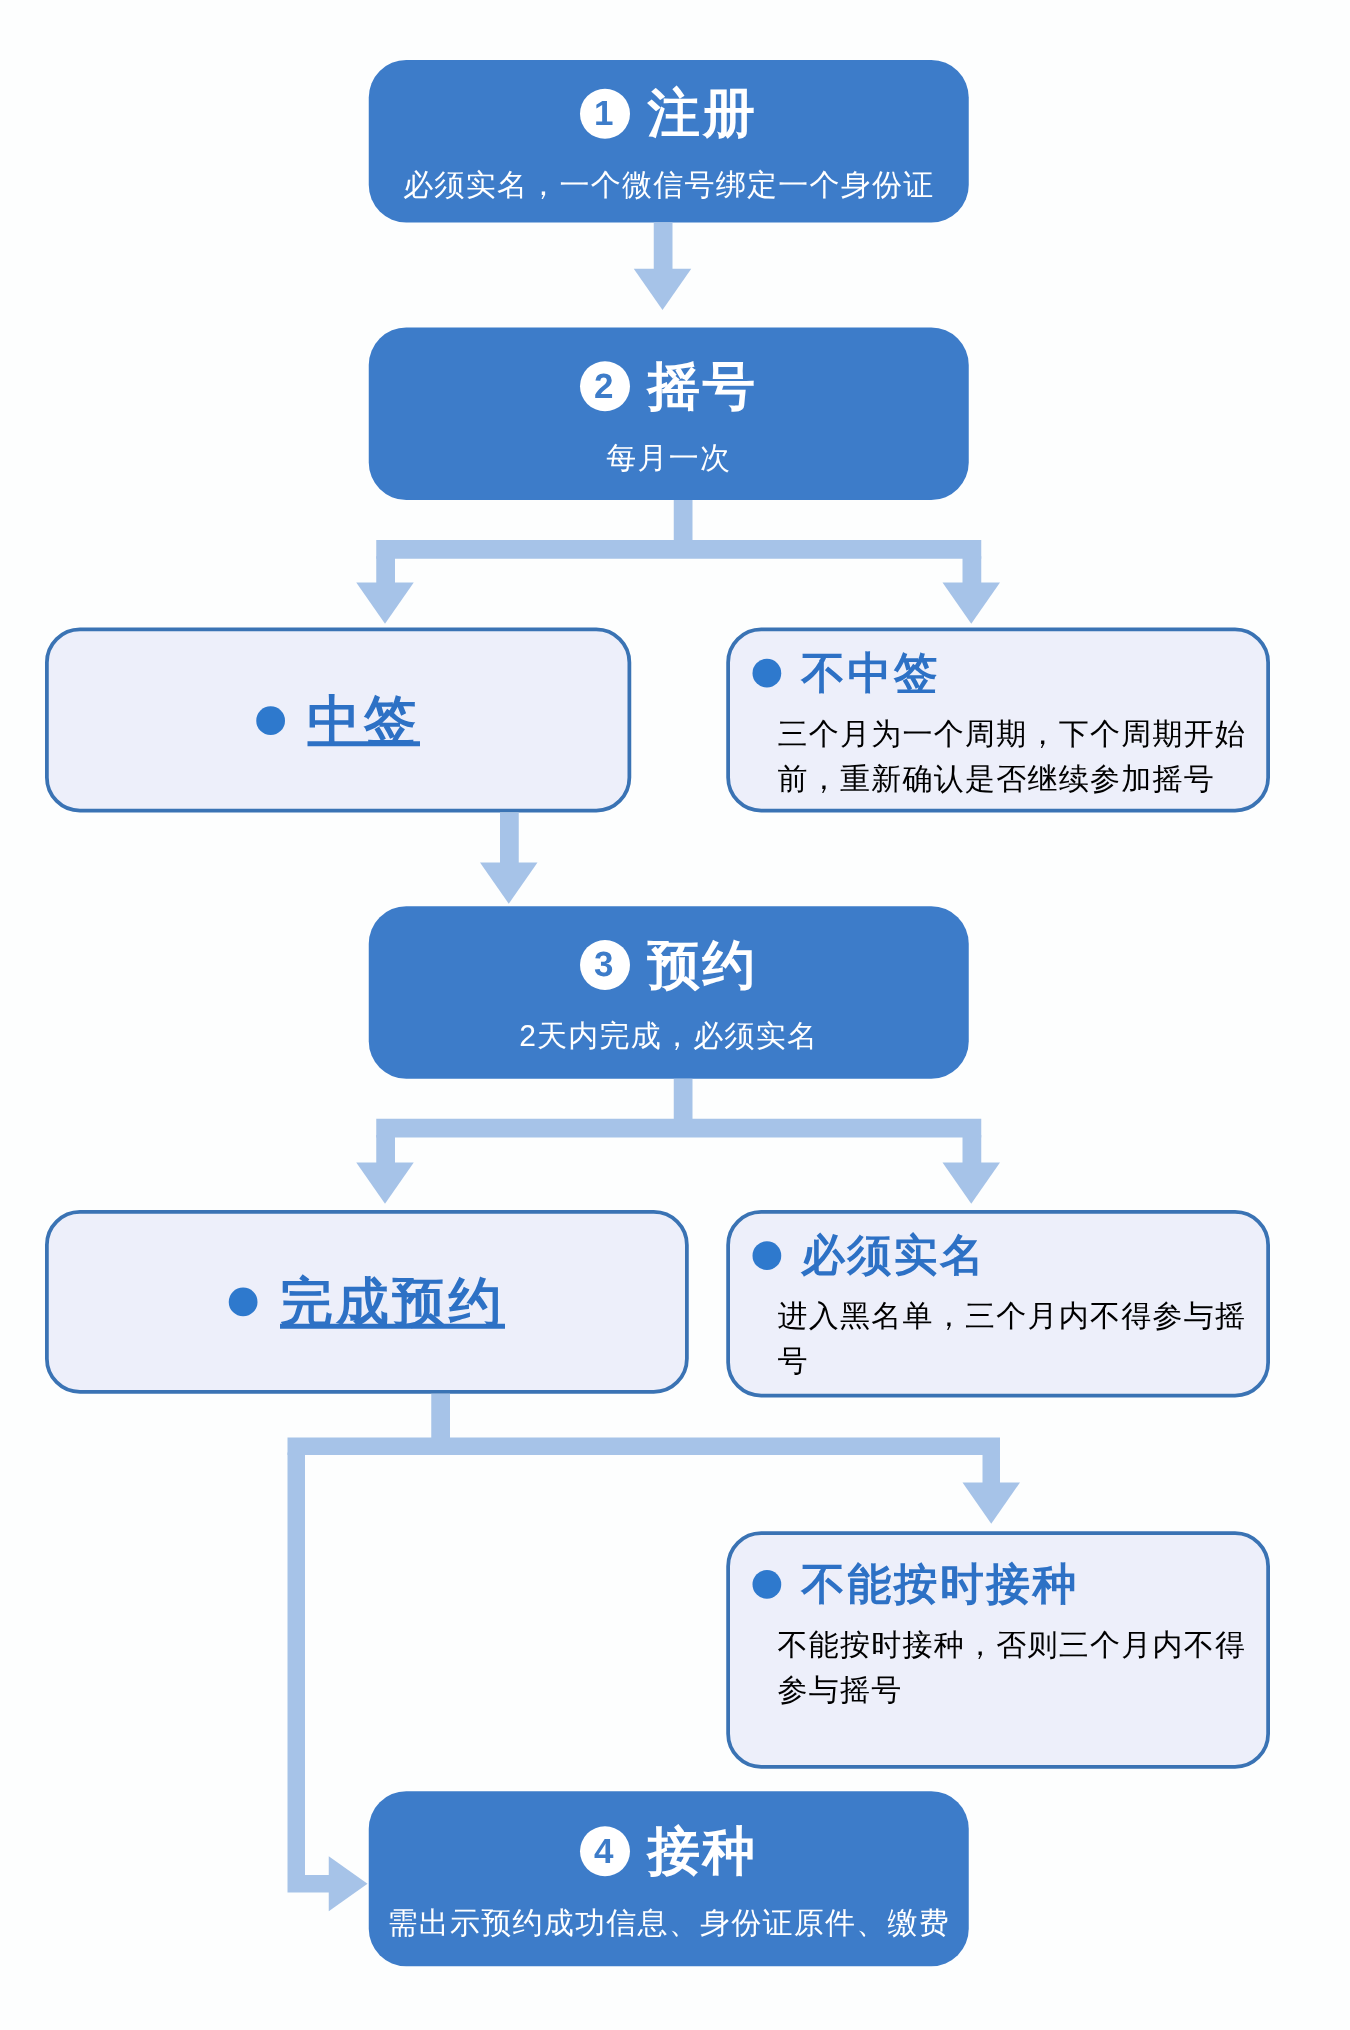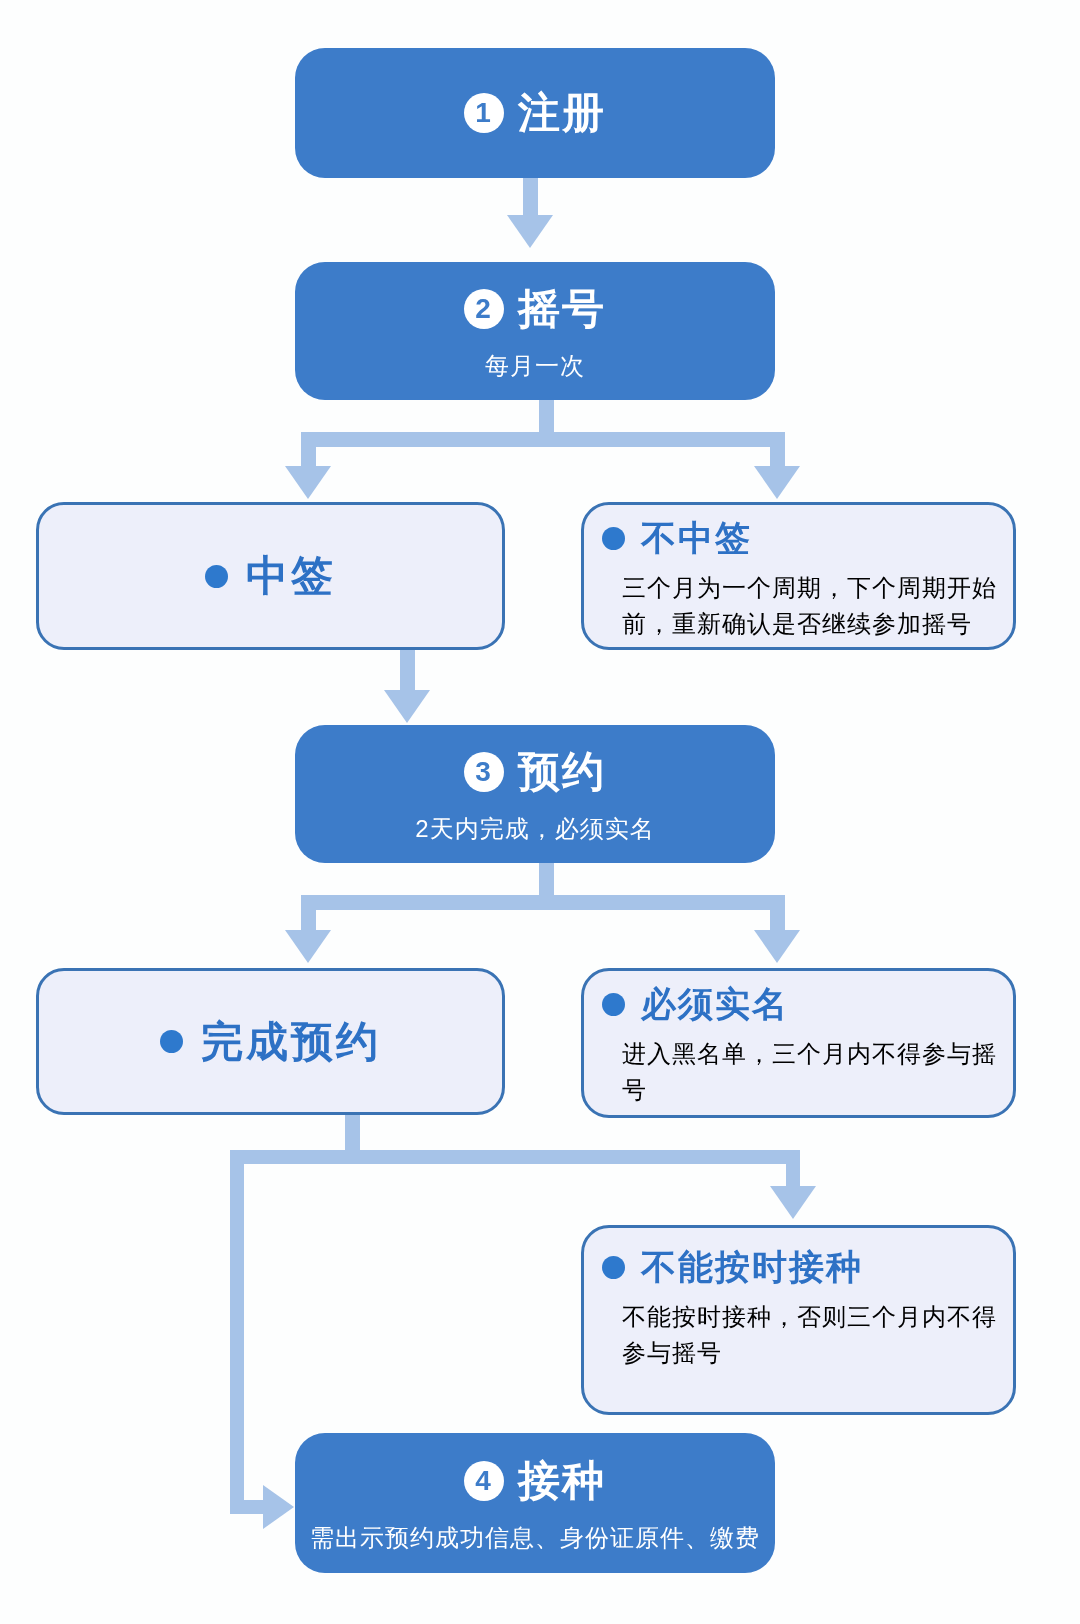--- a/index.html
+++ b/index.html
@@ -20,21 +20,21 @@
     width:40px;height:40px;border-radius:50%;background:#ffffff;color:#3d7cc9;
     font-size:28px;font-weight:700;display:inline-flex;align-items:center;justify-content:center;
     flex:0 0 auto;
   }
   .step-sub{font-size:24px;white-space:nowrap;letter-spacing:1px;}
   
   .note{
     position:absolute;background:#edeffa;border:3px solid #3a73b4;border-radius:28px;
     color:#2d71c5;box-sizing:border-box;
   }
-  .note-center{display:flex;align-items:center;justify-content:center;gap:18px;}
+  .note-center{display:flex;align-items:center;justify-content:center;gap:18px;text-decoration:underline;}
   .note-center .note-big{font-size:42px;font-weight:700;letter-spacing:3px;}
   .bullet{width:23px;height:23px;border-radius:50%;background:#2e79cd;flex:0 0 auto;}
   .note-col{padding:10px 16px 8px 18px;}
   .note-title{display:flex;align-items:center;gap:16px;font-size:35px;font-weight:700;letter-spacing:2px;margin-bottom:8px;}
   .note-body{margin-left:20px;font-size:24px;line-height:36px;color:#000000;letter-spacing:1px;}
   
   .conn{position:absolute;background:#a6c3e8;}
   .tri-down{
     position:absolute;width:0;height:0;
     border-left:23px solid transparent;border-right:23px solid transparent;
@@ -49,20 +49,21 @@
 </head>
 <body>
 
 <div id="canvas">
 
   <div class="step" style="top:48px;height:130px;">
     <div class="step-title">
       <span class="num-circle">1</span>
       <span>注册</span>
     </div>
+    <div class="step-sub">必须实名，一个微信号绑定一个身份证</div>
   </div>
 
   <div class="conn" style="left:523px;top:178px;width:15px;height:40px;"></div>
   <div class="tri-down" style="left:507px;top:215px;"></div>
 
   <div class="step" style="top:262px;height:138px;">
     <div class="step-title">
       <span class="num-circle">2</span>
       <span>摇号</span>
     </div>
@@ -100,21 +101,21 @@
     <div class="step-sub">2天内完成，必须实名</div>
   </div>
 
   <div class="conn" style="left:539px;top:863px;width:15px;height:40px;"></div>
   <div class="conn" style="left:301px;top:895px;width:484px;height:15px;"></div>
   <div class="conn" style="left:301px;top:908px;width:15px;height:24px;"></div>
   <div class="tri-down" style="left:285px;top:930px;"></div>
   <div class="conn" style="left:770px;top:908px;width:15px;height:24px;"></div>
   <div class="tri-down" style="left:754px;top:930px;"></div>
 
-  <div class="note note-center" style="left:36px;top:968px;width:469px;height:147px;">
+  <div class="note note-center" style="left:36px;top:968px;width:515px;height:147px;">
     <span class="bullet"></span>
     <span class="note-big">完成预约</span>
   </div>
 
   <div class="note note-col" style="left:581px;top:968px;width:435px;height:150px;">
     <div class="note-title">
       <span class="bullet"></span>
       <span>必须实名</span>
     </div>
     <div class="note-body">进入黑名单，三个月内不得参与摇号</div>

